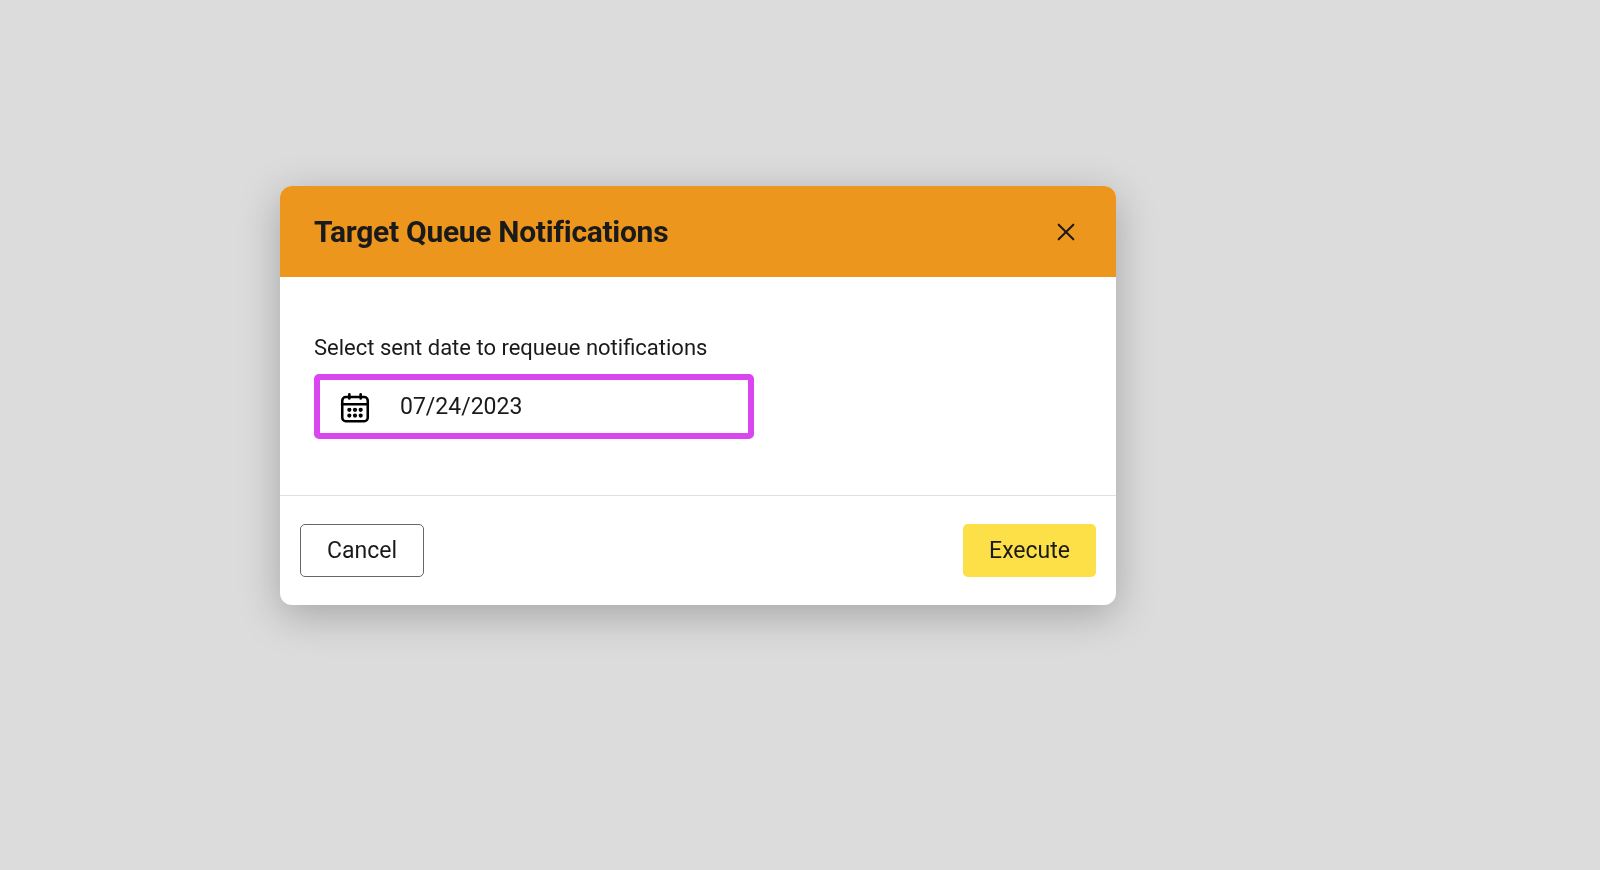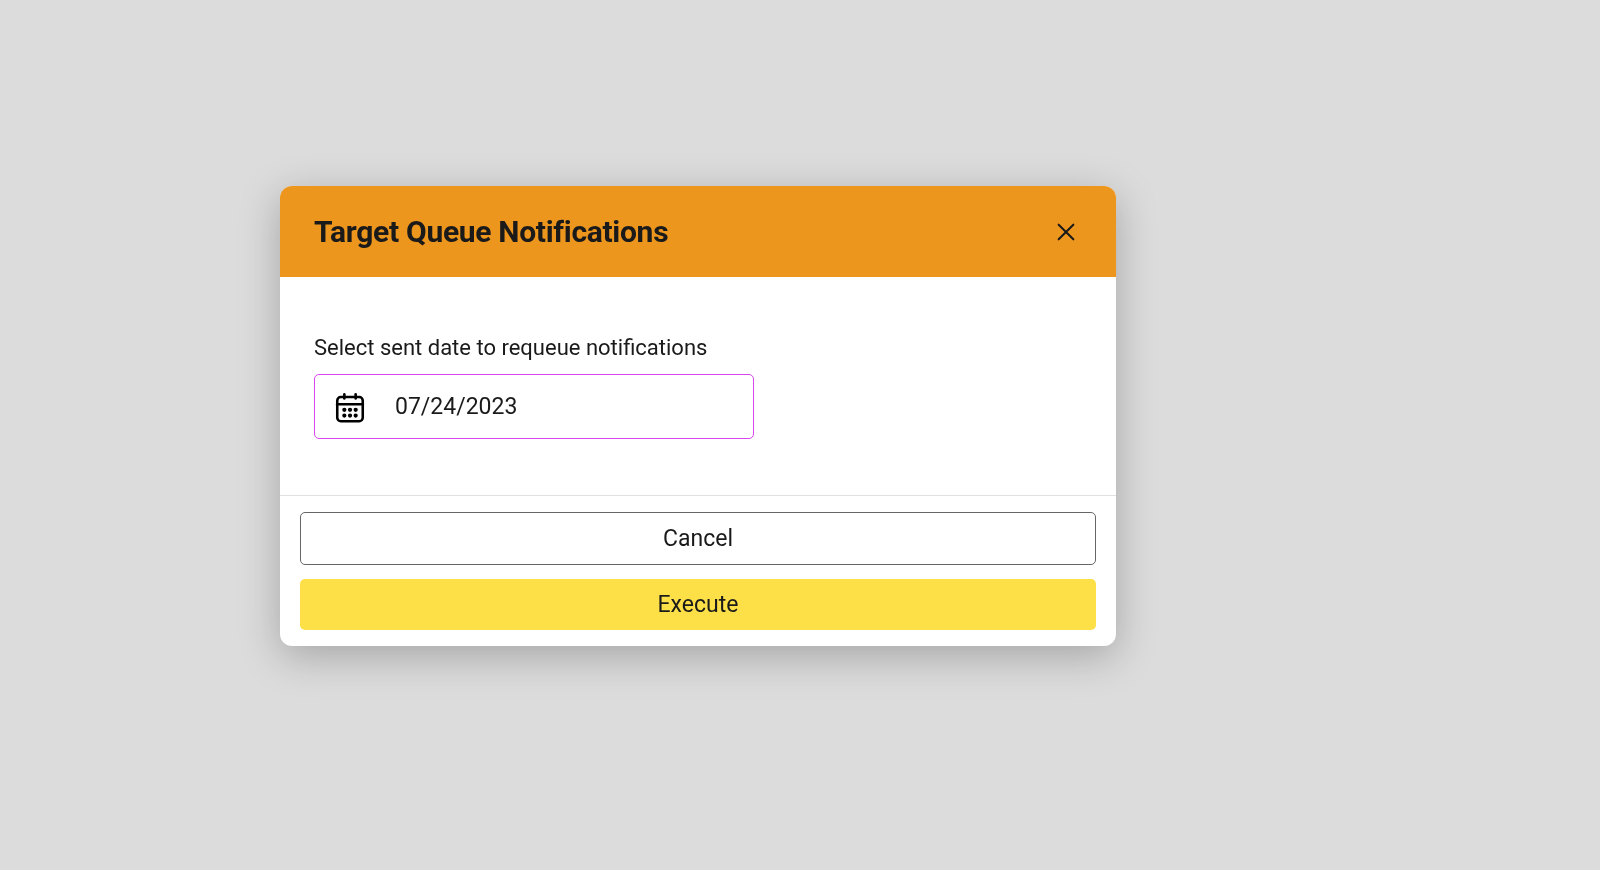--- a/index.html
+++ b/index.html
@@ -66,21 +66,21 @@
     .field-label {
       font-size: 22px;
       color: #1a1a1a;
       margin-bottom: 14px;
       font-weight: 400;
     }
     
     .date-input {
       display: flex;
       align-items: center;
-      border: 1px solid #d946ef;
+      border: 6px solid #d946ef;
       border-radius: 5px;
       width: 440px;
       height: 65px;
       padding: 0 18px;
       gap: 28px;
     }
     
     .calendar-icon {
       width: 34px;
       height: 34px;
@@ -88,25 +88,24 @@
     }
     
     .date-value {
       font-size: 23px;
       color: #1a1a1a;
       font-weight: 400;
     }
     
     .modal-footer {
       border-top: 1px solid #e0e0e0;
-      padding: 16px 20px;
+      padding: 28px 20px;
       display: flex;
-      justify-content: center;
+      justify-content: space-between;
       gap: 14px;
-      flex-direction: column;
     }
     
     .btn {
       padding: 12px 26px;
       font-size: 23px;
       border-radius: 5px;
       cursor: pointer;
       font-family: inherit;
       font-weight: 400;
     }

